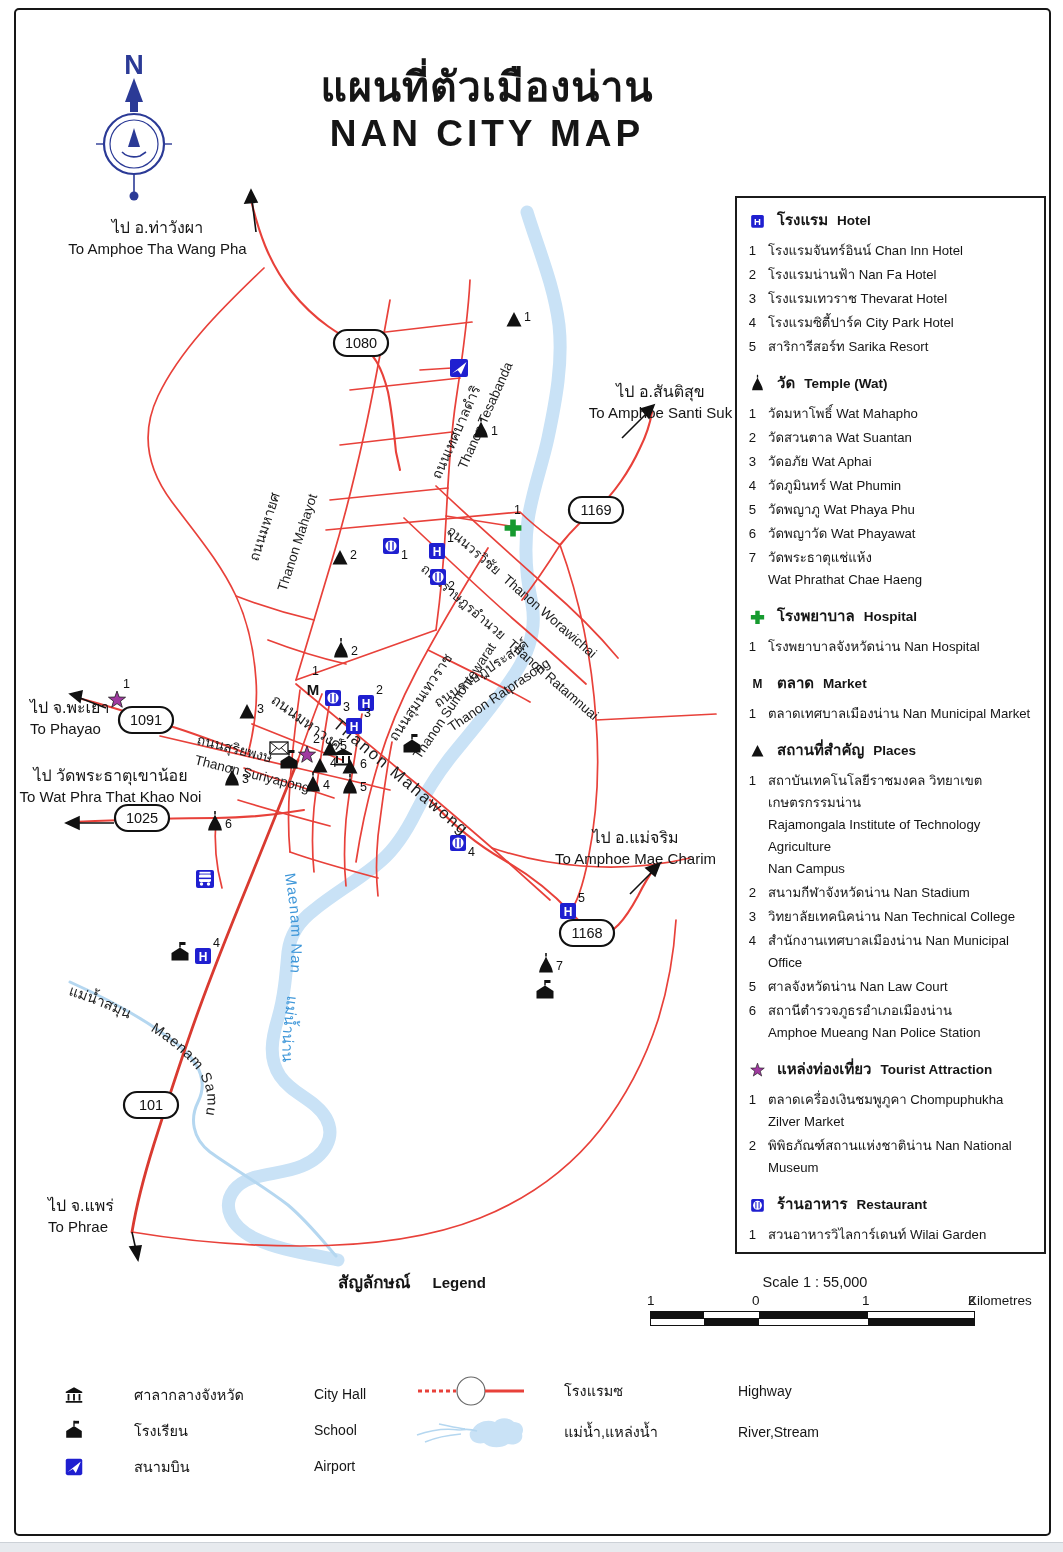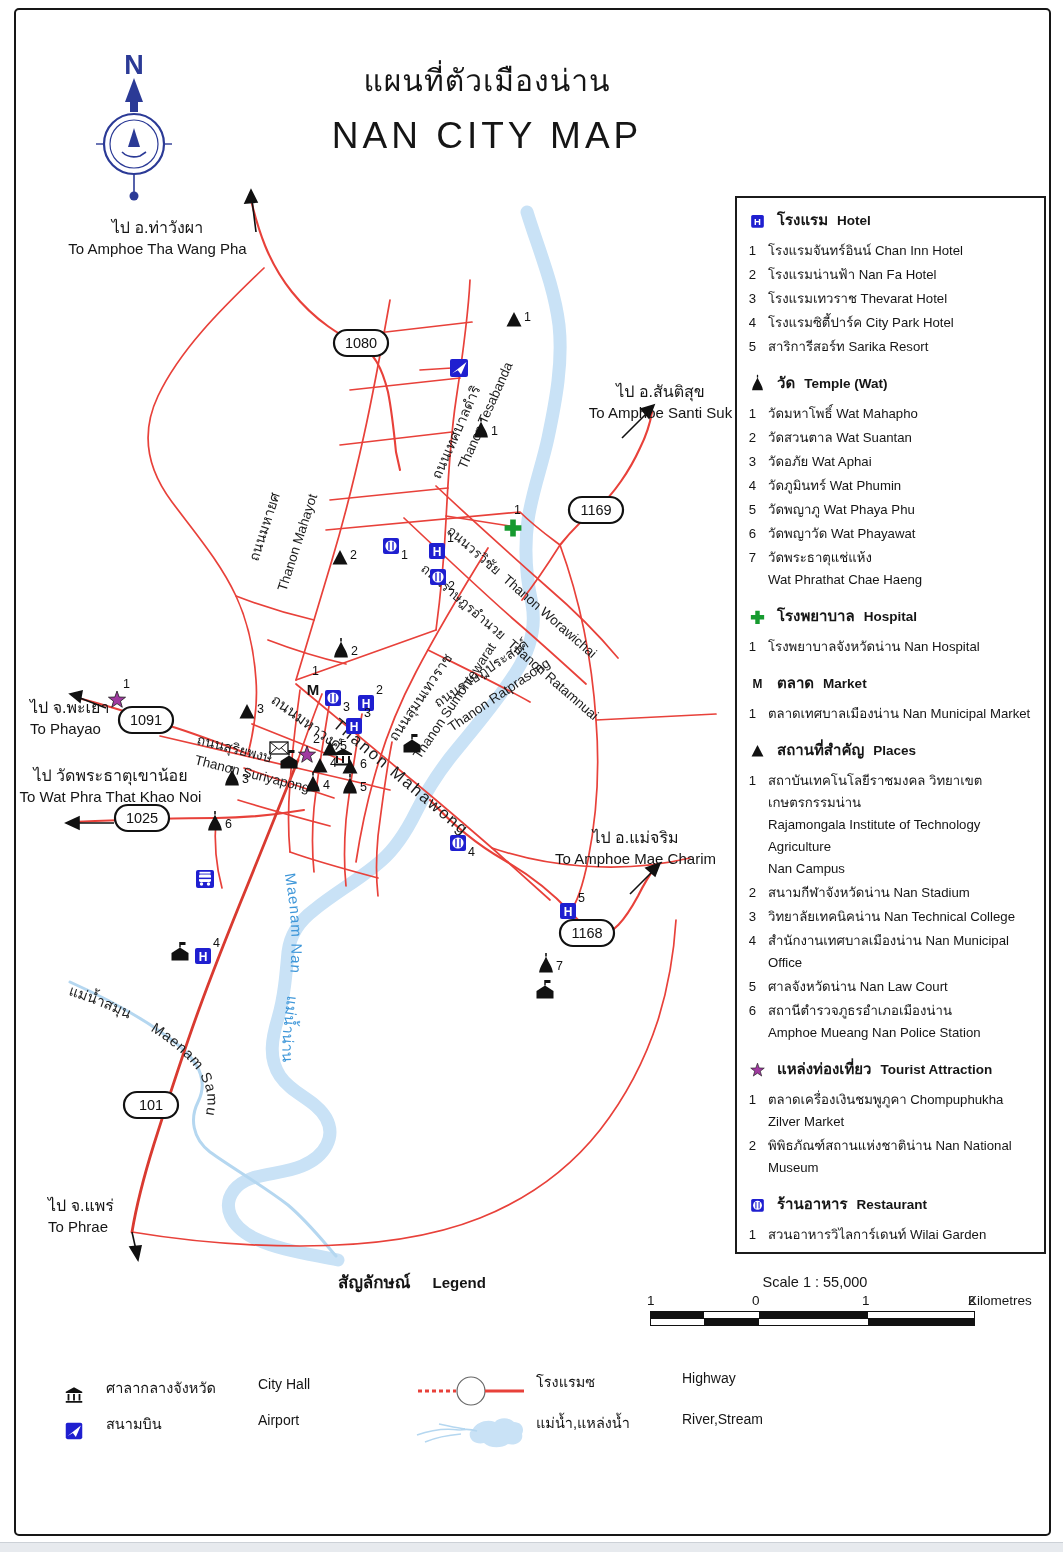--- a/index.html
+++ b/index.html
@@ -6,22 +6,22 @@
   body{
     width:1063px;height:1552px;position:relative;background:#ffffff;overflow:hidden;
     font-family:"Liberation Sans","DejaVu Sans",sans-serif;color:#151515;
   }
   svg text{font-family:"Liberation Sans","DejaVu Sans",sans-serif;}
   .frame{position:absolute;left:14px;top:8px;width:1033px;height:1524px;border:2px solid #161616;border-radius:5px;pointer-events:none;}
   .footer-strip{position:absolute;left:0;bottom:0;width:100%;height:9px;background:#e7eaee;border-top:1px solid #ccd1d7;}
 
   
   .title{position:absolute;left:287px;top:64px;width:400px;text-align:center;}
-  .title-th{font-size:30px;font-weight:normal;letter-spacing:1px;line-height:1.15;}
-  .title-en{font-size:37px;font-weight:normal;letter-spacing:4px;margin-top:16px;}
+  .title-th{font-size:41px;font-weight:bold;letter-spacing:1px;line-height:1.15;}
+  .title-en{font-size:37px;font-weight:bold;letter-spacing:4px;margin-top:2px;}
 
   
   .compass{position:absolute;left:76px;top:46px;}
 
   
   .map-svg{position:absolute;left:0;top:0;}
 
   
   .map-label{position:absolute;text-align:center;line-height:1.3;}
   .map-label .th{font-size:16px;}
@@ -55,21 +55,21 @@
   .sb-row + .sb-row{border-top:1px solid #111;}
   .sb-row div{height:100%;}
   .sb-b{background:#111;} .sb-w{background:#fff;}
 
   
   .legend-head{position:absolute;left:338px;top:1268px;display:flex;gap:22px;font-weight:bold;align-items:baseline;}
   .legend-head .th{font-size:17px;}
   .legend-head .en{font-size:15px;text-align:center;}
   .legend-left{position:absolute;left:42px;top:1376px;}
   .legend-right{position:absolute;left:406px;top:1370px;}
-  .lg-row{display:flex;height:36px;}
+  .lg-row{display:flex;align-items:center;height:36px;gap:28px;}
   .legend-right .lg-row{height:41px;}
   .lg-ico{display:flex;justify-content:center;align-items:center;flex:none;}
   .legend-left .lg-ico{width:64px;}
   .legend-right .lg-ico{width:130px;}
   .legend-left .lg-th{width:152px;font-size:14.5px;}
   .legend-right .lg-th{width:146px;font-size:14.5px;}
   .lg-en{font-size:14px;}
 </style>
 </head>
 <body>
@@ -693,20 +693,31 @@
         <svg width="22" height="22" viewBox="-11 -13 22 24">
           <path d="M-9,-3.5 L0,-8.5 L9,-3.5 L9,-2 L-9,-2 Z M-7,-1 L-5,-1 L-5,6 L-7,6 Z M-1,-1 L1,-1 L1,6 L-1,6 Z M5,-1 L7,-1 L7,6 L5,6 Z M-9,6.5 L9,6.5 L9,8.5 L-9,8.5 Z" fill="#111"></path>
         </svg>
       </span>
       <span class="lg-th">ศาลากลางจังหวัด</span>
       <span class="lg-en">City Hall</span>
     </div>
     <div class="lg-row">
       <span class="lg-ico">
         <svg width="22" height="22" viewBox="-11 -13 22 24">
+          <path d="M-8.5,0 L0,-5.5 L8.5,0 L8.5,7.5 L-8.5,7.5 Z" fill="#111"></path>
+          <line x1="0" y1="-5.5" x2="0" y2="-11" stroke="#111" stroke-width="1.5"></line>
+          <path d="M0,-11 L5.5,-11 L5.5,-8 L0,-8 Z" fill="#111"></path>
+        </svg>
+      </span>
+      <span class="lg-th">โรงเรียน</span>
+      <span class="lg-en">School</span>
+    </div>
+    <div class="lg-row">
+      <span class="lg-ico">
+        <svg width="22" height="22" viewBox="-11 -13 22 24">
           <rect x="-9" y="-9" width="18" height="18" rx="2" fill="#1f1fd0"></rect>
           <path d="M-7,5.5 L7.5,-6 L2,6.5 L-1.2,2.2 Z" fill="#fff"></path>
         </svg>
       </span>
       <span class="lg-th">สนามบิน</span>
       <span class="lg-en">Airport</span>
     </div>
   </div>
 <div class="legend-right" id="legend-right">
     <div class="lg-row">

